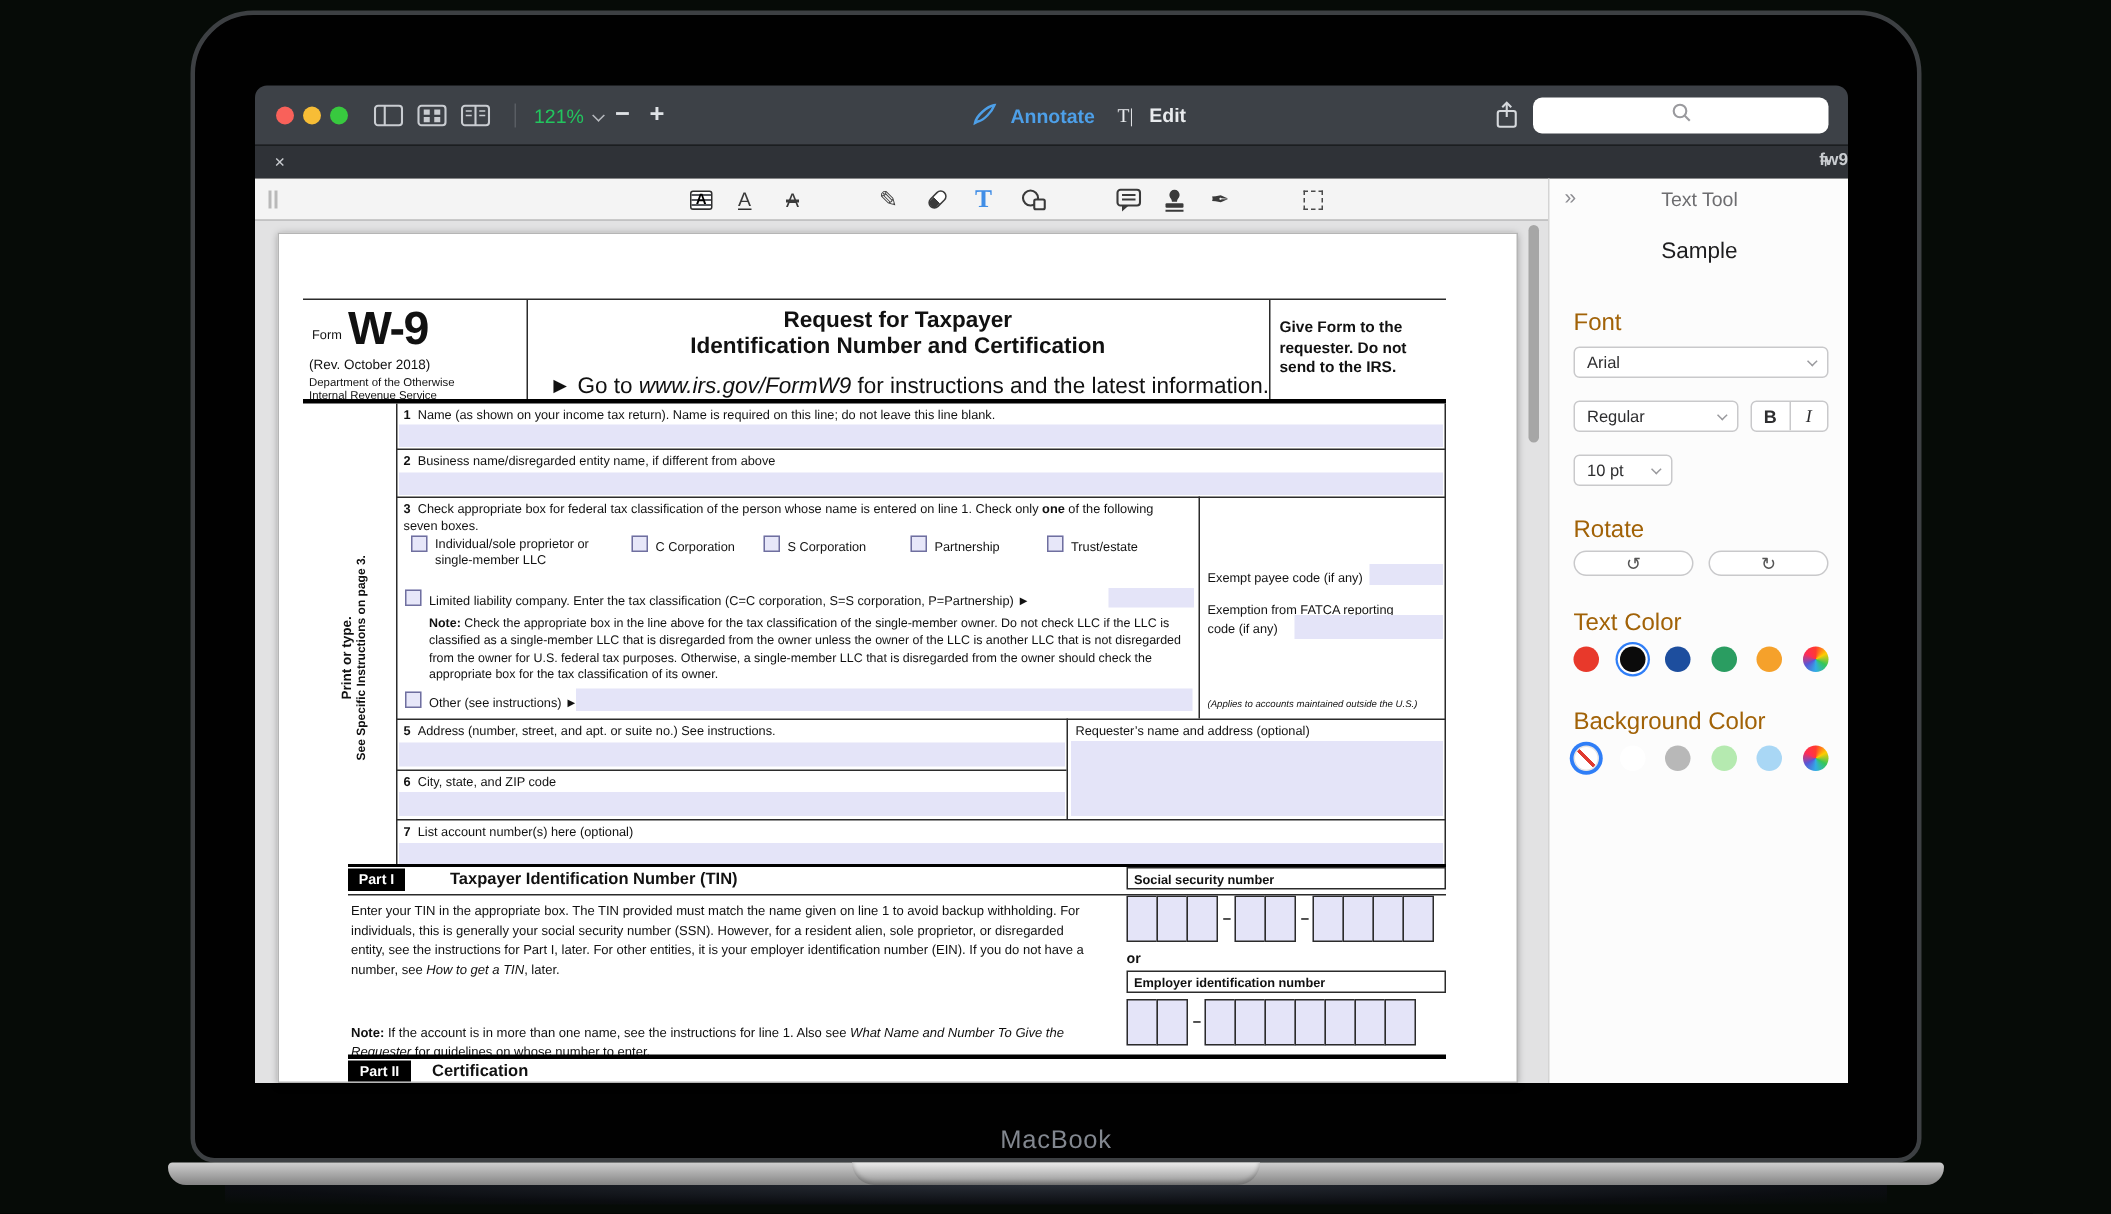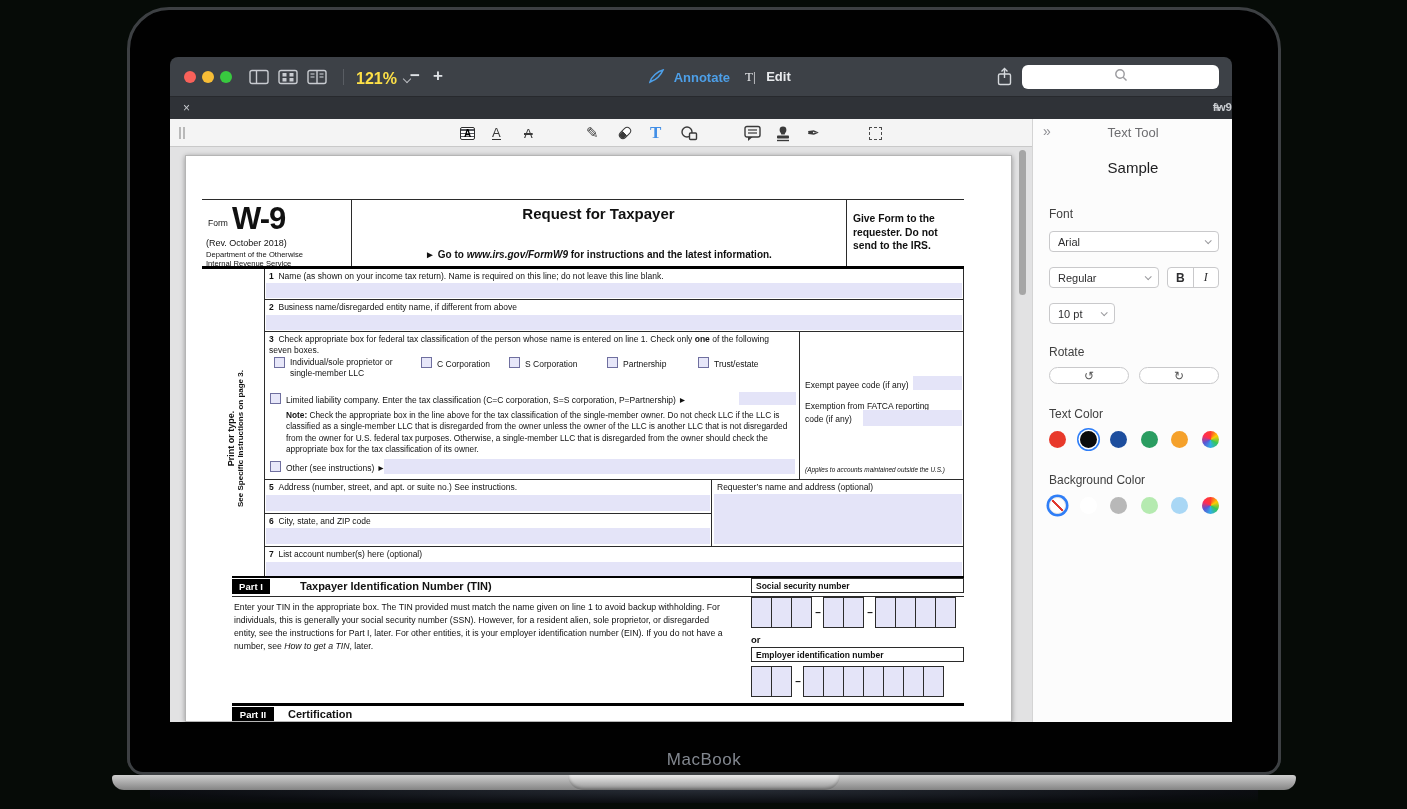--- a/index.html
+++ b/index.html
@@ -19,21 +19,21 @@
            box-shadow:inset 0 -2px 3px rgba(0,0,0,.25); }
   .base-shadow { left:150px; top:790px; width:1108px; height:13px;
                  background:radial-gradient(ellipse at 50% 0%, #272c35 0%, #0b0d11 70%, transparent 100%); }
 
   
   .toolbar { left:170px; top:57px; width:1062px; height:40px; background:#3d4147;
              border-radius:8px 8px 0 0; border-bottom:1px solid #27292d; }
   .tlight { width:12px; height:12px; border-radius:50%; position:absolute; top:14px; }
   .vicon { position:absolute; top:12px; cursor:default; }
   .sep { position:absolute; left:173px; top:12px; width:1px; height:16px; background:#595d63; }
-  .zoomtxt { position:absolute; left:186px; top:13px; color:#fde047; font-size:16px; font-weight:bold; }
+  .zoomtxt { position:absolute; left:186px; top:13px; color:#22c55e; font-size:13px; font-weight:normal; }
   .chev { display:inline-block; width:6px; height:6px; border-right:1.5px solid #b9bcc1;
           border-bottom:1.5px solid #b9bcc1; transform:rotate(45deg); margin-left:7px; margin-bottom:2px; }
   .zbtn { position:absolute; top:9px; color:#dfe2e6; font-size:17px; font-weight:bold; }
   .modebtn { position:absolute; top:11px; font-size:13px; }
   .searchbox { position:absolute; left:852px; top:8px; width:197px; height:24px;
                background:#fff; border-radius:6px; display:flex; align-items:center; justify-content:center; }
   .tabbar { left:170px; top:97px; width:1062px; height:22px; background:#2f3237; }
   .tabbar span { color:#c9ccd0; }
 
   .annbar { left:170px; top:119px; width:862px; height:28px; background:#f4f4f4;
@@ -49,21 +49,21 @@
             background:linear-gradient(90deg,#3a3a3a 46%,#fff 46%); transform:rotate(-45deg); }
   .selbox { width:13px; height:13px; border:1.6px dashed #4a4a4a; }
 
   .docarea { left:170px; top:147px; width:862px; height:575px; background:#e2e2e3; }
   .scrollthumb { position:absolute; left:849px; top:3px; width:7px; height:145px;
                  background:#a6a6a6; border-radius:4px; }
 
   
   .sidepanel { left:1032px; top:119px; width:200px; height:603px; background:#fcfcfc;
                border-left:1px solid #d4d4d4; }
-  .sp-label { position:absolute; left:16px; color:#404040; font-size:12px; }
+  .sp-label { position:absolute; left:16px; color:#a16207; font-size:16px; }
   .dd { position:absolute; background:#fff; border:1px solid #c9c9cb; border-radius:4px;
         height:21px; display:flex; align-items:center; padding:0 8px; font-size:11px; color:#2e2e30; }
   .dd .chevd { margin-left:auto; width:5px; height:5px; border-right:1.4px solid #9a9a9e;
                border-bottom:1.4px solid #9a9a9e; transform:rotate(45deg) translateY(-1px); }
   .biwrap { position:absolute; left:134px; top:148px; width:52px; height:21px; display:flex;
             border:1px solid #c9c9cb; border-radius:4px; overflow:hidden; background:#fff; }
   .biwrap > div { flex:1; display:flex; align-items:center; justify-content:center; font-size:12px; color:#2e2e30; }
   .rotbtn { position:absolute; top:248px; width:80px; height:17px; border:1px solid #c9c9cb;
             border-radius:9px; background:#fff; display:flex; align-items:center; justify-content:center;
             font-size:12px; color:#555; }
@@ -238,21 +238,22 @@
   <div class="abs vline" style="left:660px; top:44px; height:66px;"></div>
   <div class="abs thick" style="left:16px; top:110px; width:762px;"></div>
 
   <div class="abs" style="left:22px; top:62px; font-size:8.5px;">Form</div>
   <div class="abs" style="left:46px; top:45px; font-size:31px; font-weight:bold; letter-spacing:-1px;">W-9</div>
   <div class="abs" style="left:20px; top:82px; font-size:9px;">(Rev. October 2018)</div>
   <div class="abs" style="left:20px; top:94px; font-size:7.6px;">Department of the Otherwise</div>
   <div class="abs" style="left:20px; top:103px; font-size:7.6px;">Internal Revenue Service</div>
 
   <div class="abs" style="left:165px; top:49px; width:495px; text-align:center; font-size:15px; font-weight:bold;">Request for Taxpayer</div>
-  <div class="abs" style="left:165px; top:93px; width:495px; text-align:center; font-size:10px; font-weight:bold;"><span>► Go to </span><span style="font-style:italic;">www.irs.gov/FormW9</span><span> for instructions and the latest information.</span></div>
+  <div class="abs" style="left:165px; top:66px; width:495px; text-align:center; font-size:15px; font-weight:bold;">Identification Number and Certification</div>
+  <div class="abs" style="left:165px; top:93px; width:495px; text-align:right; font-size:15px; font-weight:normal;"><span>► Go to </span><span style="font-style:italic;">www.irs.gov/FormW9</span><span> for instructions and the latest information.</span></div>
 
   <div class="abs" style="left:667px; top:56px; width:104px; font-size:10.3px; font-weight:bold; line-height:13.5px;">Give Form to the requester. Do not send to the IRS.</div>
 
   <div class="abs" style="left:40px; top:175px; width:36px; height:215px;">
     <div class="abs vert-note" style="width:215px; height:36px; transform-origin:0 0; transform:rotate(-90deg) translateX(-215px);">
       <div style="font-size:9px;">Print or type.</div>
       <div style="font-size:8px;">See Specific Instructions on page 3.</div>
     </div>
   </div>
 
@@ -311,20 +312,21 @@
 
   <div class="abs flabel" style="left:83px; top:393px; width:690px;"><b>7</b>&nbsp;&nbsp;<span>List account number(s) here (optional)</span></div>
   <div class="abs ffield" style="left:80px; top:406px; width:696px; height:14px;"></div>
   <div class="abs thick" style="left:46px; top:420px; width:732px; height:2px;"></div>
 
   <div class="abs badge" style="left:46px; top:423px; width:38px; height:15px;">Part I</div>
   <div class="abs" style="left:102px; top:424px; font-size:11px; font-weight:bold;margin-left:12px;">Taxpayer Identification Number (TIN)</div>
   <div class="abs hline" style="left:46px; top:440px; width:732px;"></div>
 
   <div class="abs" style="left:48px; top:445px; width:500px; font-size:8.7px; line-height:13px;"><span>Enter your TIN in the appropriate box. The TIN provided must match the name given on line 1 to avoid backup withholding. For individuals, this is generally your social security number (SSN). However, for a resident alien, sole proprietor, or disregarded entity, see the instructions for Part I, later. For other entities, it is your employer identification number (EIN). If you do not have a number, see </span><span style="font-style:italic;">How to get a TIN</span><span>, later.</span></div>
+  <div class="abs" style="left:48px; top:526px; width:500px; font-size:8.7px; line-height:13px;"><b>Note:</b><span> If the account is in more than one name, see the instructions for line 1. Also see </span><span style="font-style:italic;">What Name and Number To Give the Requester</span><span> for guidelines on whose number to enter.</span></div>
 
   <div class="abs" style="left:565px; top:422px; width:213px; height:15px; border:1px solid #2b2b2b; font-size:8.5px; font-weight:bold; padding:2px 0 0 4px;">Social security number</div>
   <div class="abs tin-row" style="left:566px; top:441px;">
       <div class="tin-cell"></div>
       <div class="tin-cell"></div>
       <div class="tin-cell"></div>
       <div class="tin-dash">–</div>
       <div class="tin-cell"></div>
       <div class="tin-cell"></div>
       <div class="tin-dash">–</div>

